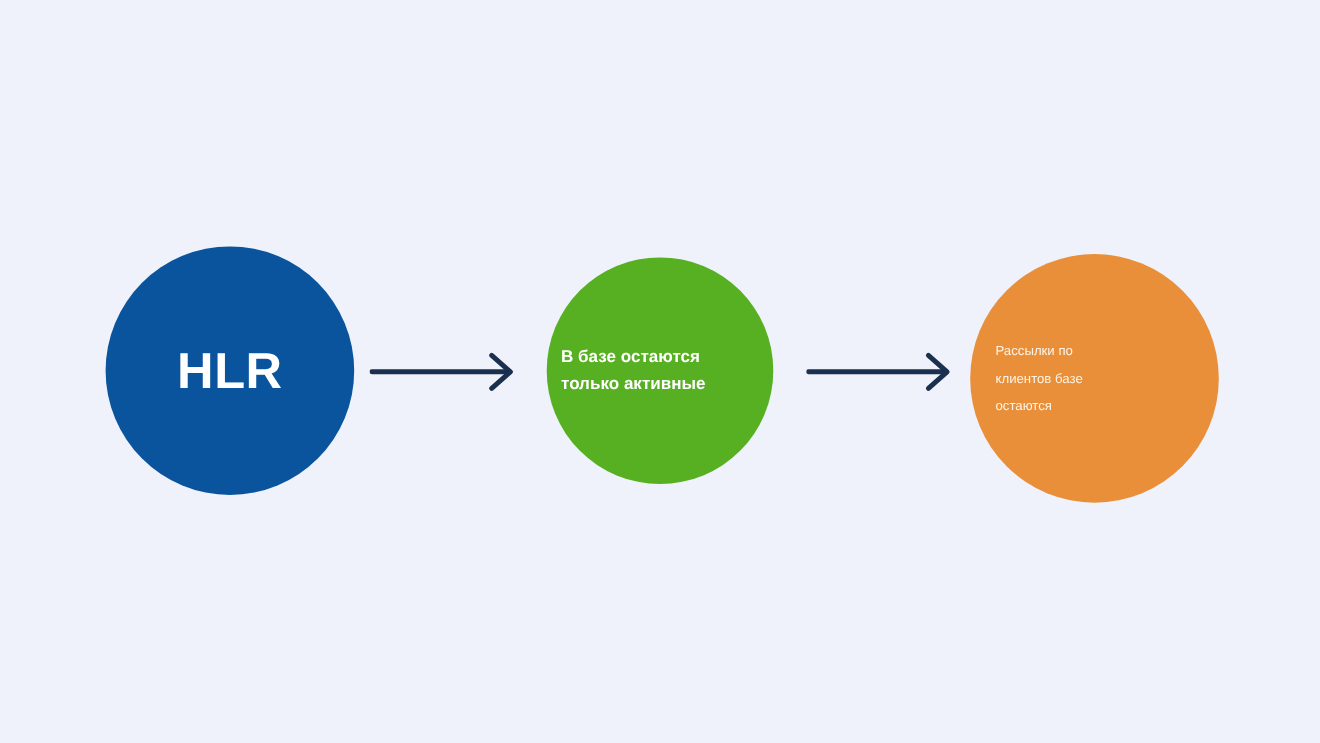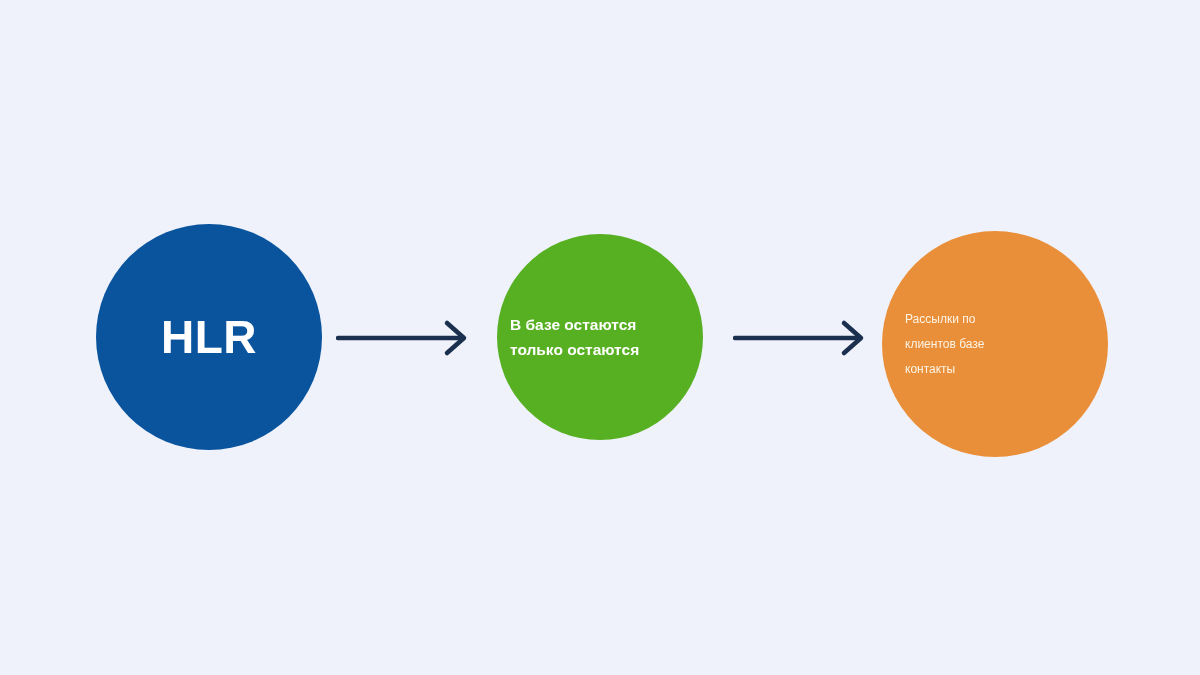--- a/index.html
+++ b/index.html
@@ -101,34 +101,34 @@
       <g fill="none" stroke="#1b2f4e" stroke-width="4.5" stroke-linecap="round" stroke-linejoin="round">
         <line x1="2" y1="20" x2="126" y2="20"></line>
         <polyline points="111,5 128,20 111,35"></polyline>
       </g>
     </svg>
   </div>
 
   <div class="node node-green">
     <div class="node-label">
       <div>В базе остаются</div>
-      <div>только остаются</div>
+      <div>только активные</div>
     </div>
   </div>
 
   <div class="arrow arrow-2">
     <svg width="136" height="40" viewBox="0 0 136 40" aria-hidden="true">
       <g fill="none" stroke="#1b2f4e" stroke-width="4.5" stroke-linecap="round" stroke-linejoin="round">
         <line x1="2" y1="20" x2="126" y2="20"></line>
         <polyline points="111,5 128,20 111,35"></polyline>
       </g>
     </svg>
   </div>
 
   <div class="node node-orange">
     <div class="node-label">
       <div>Рассылки по</div>
       <div>клиентов базе</div>
-      <div>контакты</div>
+      <div>остаются</div>
     </div>
   </div>
 
 </div>
 
 </body></html>

